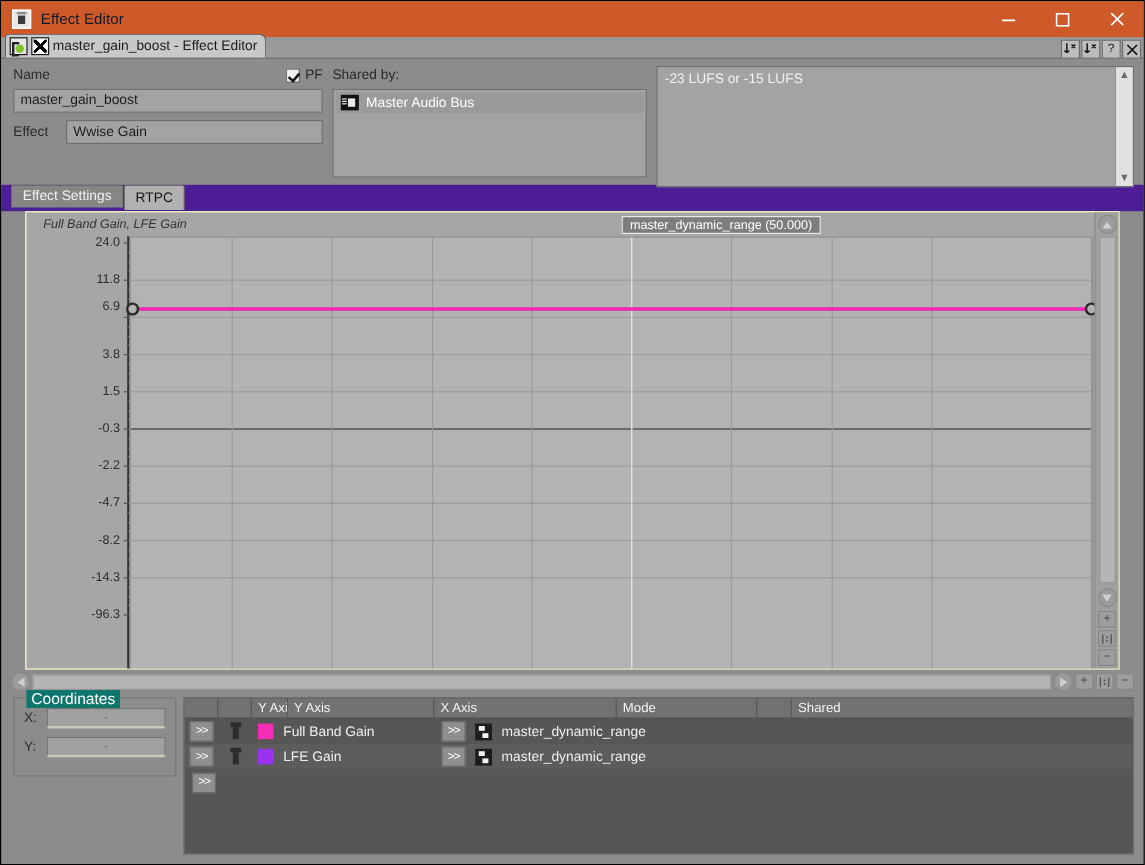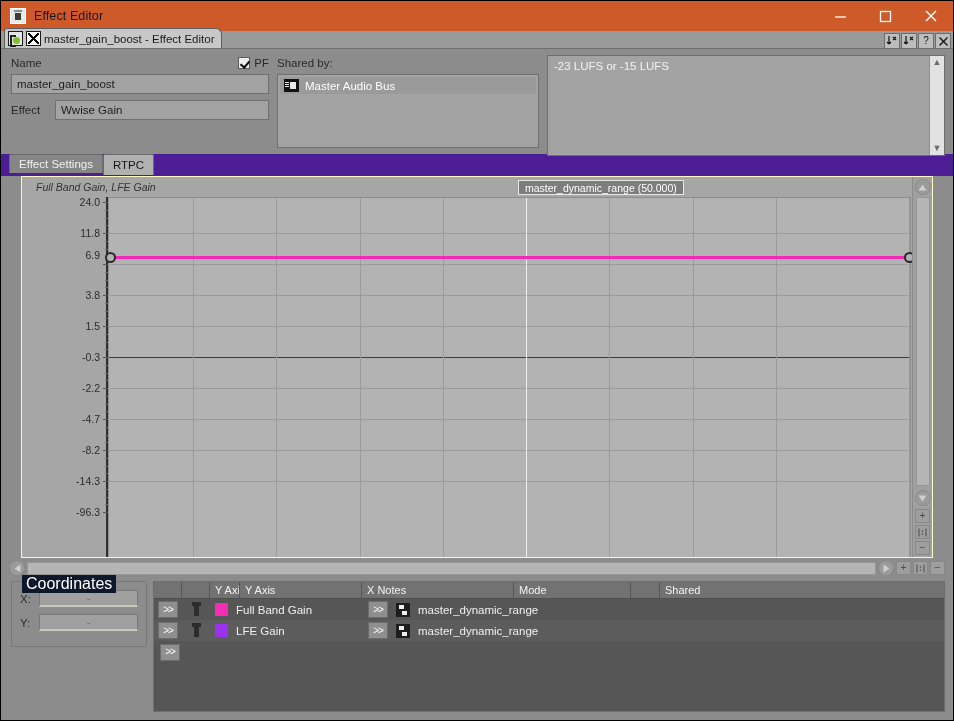--- a/index.html
+++ b/index.html
@@ -477,23 +477,23 @@
     flex: 0 0 auto;
     border: 1px solid #787878;
     border-radius: 2px;
     padding: 8px 8px 6px 8px;
     position: relative;
     height: 66px;
   }
   .coords-legend {
     position: absolute;
     top: -7px; left: 10px;
-    background: #0f172a;
+    background: #0f766e;
     padding: 0 4px;
-    font-size: 16px;
+    font-size: 13px;
     color: #ffffff;
   }
   .coord-row {
     display: flex; align-items: center;
     gap: 6px;
     margin-bottom: 7px;
   }
   .coord-row .lbl { width: 13px; font-size: 11.5px; color: #2d2d2d; }
   .coord-val {
     flex: 1 1 auto;
@@ -845,21 +845,21 @@
       </div>
     </div>
 
     <div class="rtpc-table">
       <div class="thead">
         <div class="th" style="width:28px"></div>
         <div class="th" style="width:28px"></div>
         <div class="th" style="width:30px">Y Axis</div>
         <div class="th" style="width:124px;border-right:none;margin-left:-30px;padding-left:35px">Y Axis</div>
         <div class="th" style="width:28px"></div>
-        <div class="th" style="width:152px">X Notes</div>
+        <div class="th" style="width:152px">X Axis</div>
         <div class="th" style="width:117px">Mode</div>
         <div class="th" style="width:29px"></div>
         <div class="th" style="flex:1 1 auto;border-right:none">Shared</div>
       </div>
       <div class="table-body">
 
         <div class="trow">
           <div class="cell" style="width:28px;justify-content:center">
             <span class="btn-gt">&gt;&gt;</span>
           </div>

